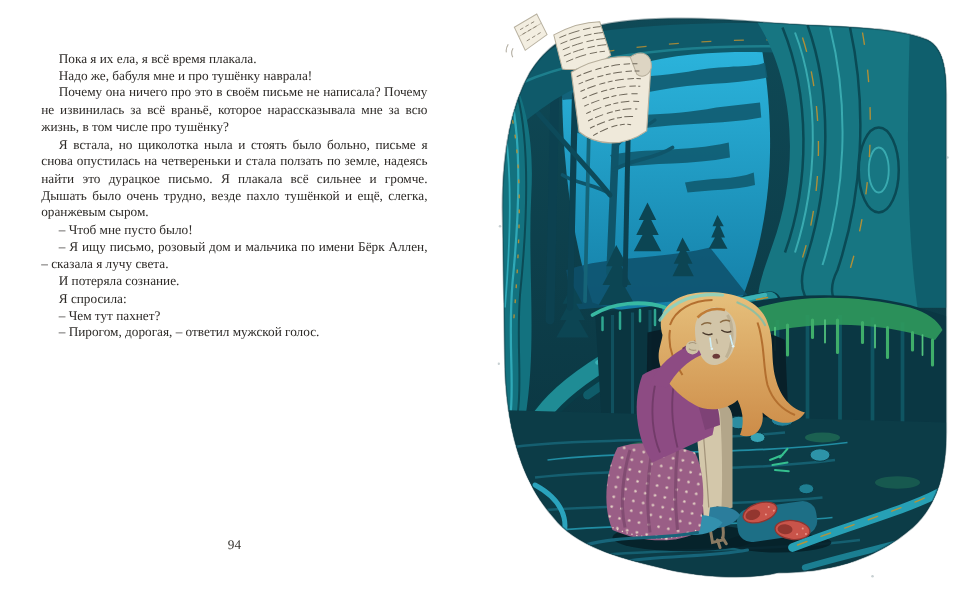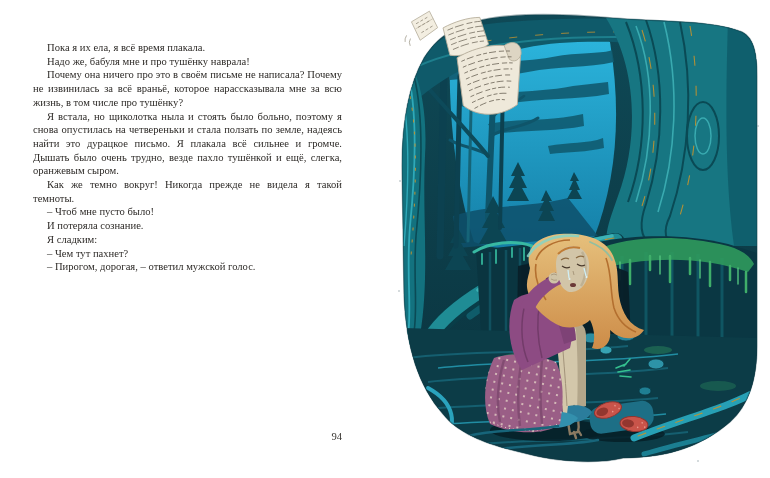--- a/index.html
+++ b/index.html
@@ -12,41 +12,41 @@
   .text-block{
     position:absolute;left:33px;top:41px;width:309px;
     color:#2e2b28;font-size:10.6px;line-height:13.7px;
     text-align:justify;text-align-last:left;
     -webkit-hyphens:auto;hyphens:auto;
   }
   .text-block p{margin:0;text-indent:14px;}
   .text-block p.gap{margin-top:13.7px;}
   .pagenum{
     position:absolute;left:33px;top:431px;width:309px;
-    text-align:right;color:#3a3733;font-size:10.6px;
+    text-align:center;color:#3a3733;font-size:10.6px;
   }
   
   .illus{position:absolute;left:398px;top:6px;width:362px;height:458px;}
   .illus svg{display:block;width:100%;height:100%;}
 </style>
 </head>
 <body>
 
 <div class="spread">
 
   <div>
     <div class="text-block">
       <p>Пока я их ела, я всё время плакала.</p>
       <p>Надо же, бабуля мне и про тушёнку наврала!</p>
       <p>Почему она ничего про это в своём письме не написала? Почему не извинилась за всё враньё, которое нарассказывала мне за всю жизнь, в том числе про тушёнку?</p>
-      <p>Я встала, но щиколотка ныла и стоять было больно, поэтому я снова опустилась на четвереньки и стала ползать по земле, надеясь найти это дурацкое письмо. Я плакала всё сильнее и громче. Дышать было очень трудно, везде пахло тушёнкой и ещё, слегка, оранжевым сыром.</p>
-      <p>Как же темно вокруг! Никогда прежде не видела я такой темноты.</p>
+      <p>Я встала, но щиколотка ныла и стоять было больно, письме я снова опустилась на четвереньки и стала ползать по земле, надеясь найти это дурацкое письмо. Я плакала всё сильнее и громче. Дышать было очень трудно, везде пахло тушёнкой и ещё, слегка, оранжевым сыром.</p>
       <p>– Чтоб мне пусто было!</p>
+      <p>– Я ищу письмо, розовый дом и мальчика по имени Бёрк Аллен, – сказала я лучу света.</p>
       <p>И потеряла сознание.</p>
-      <p>Я сладким:</p>
+      <p>Я спросила:</p>
       <p>– Чем тут пахнет?</p>
       <p>– Пирогом, дорогая, – ответил мужской голос.</p>
     </div>
     <div class="pagenum">94</div>
   </div>
 
   <div class="illus" role="img" aria-label="Тёмный бирюзовый лес ночью: огромные корявые стволы, просвет голубого неба с силуэтами ветвей и ёлок; девочка со светло-рыжими волосами в лиловой кофте и юбке в горошек сидит на корточках и плачет; рядом на камне красные тапочки; сверху улетают исписанные листки письма">
     <svg viewBox="0 0 362 458">
       <defs>
         <clipPath id="blobClip">

